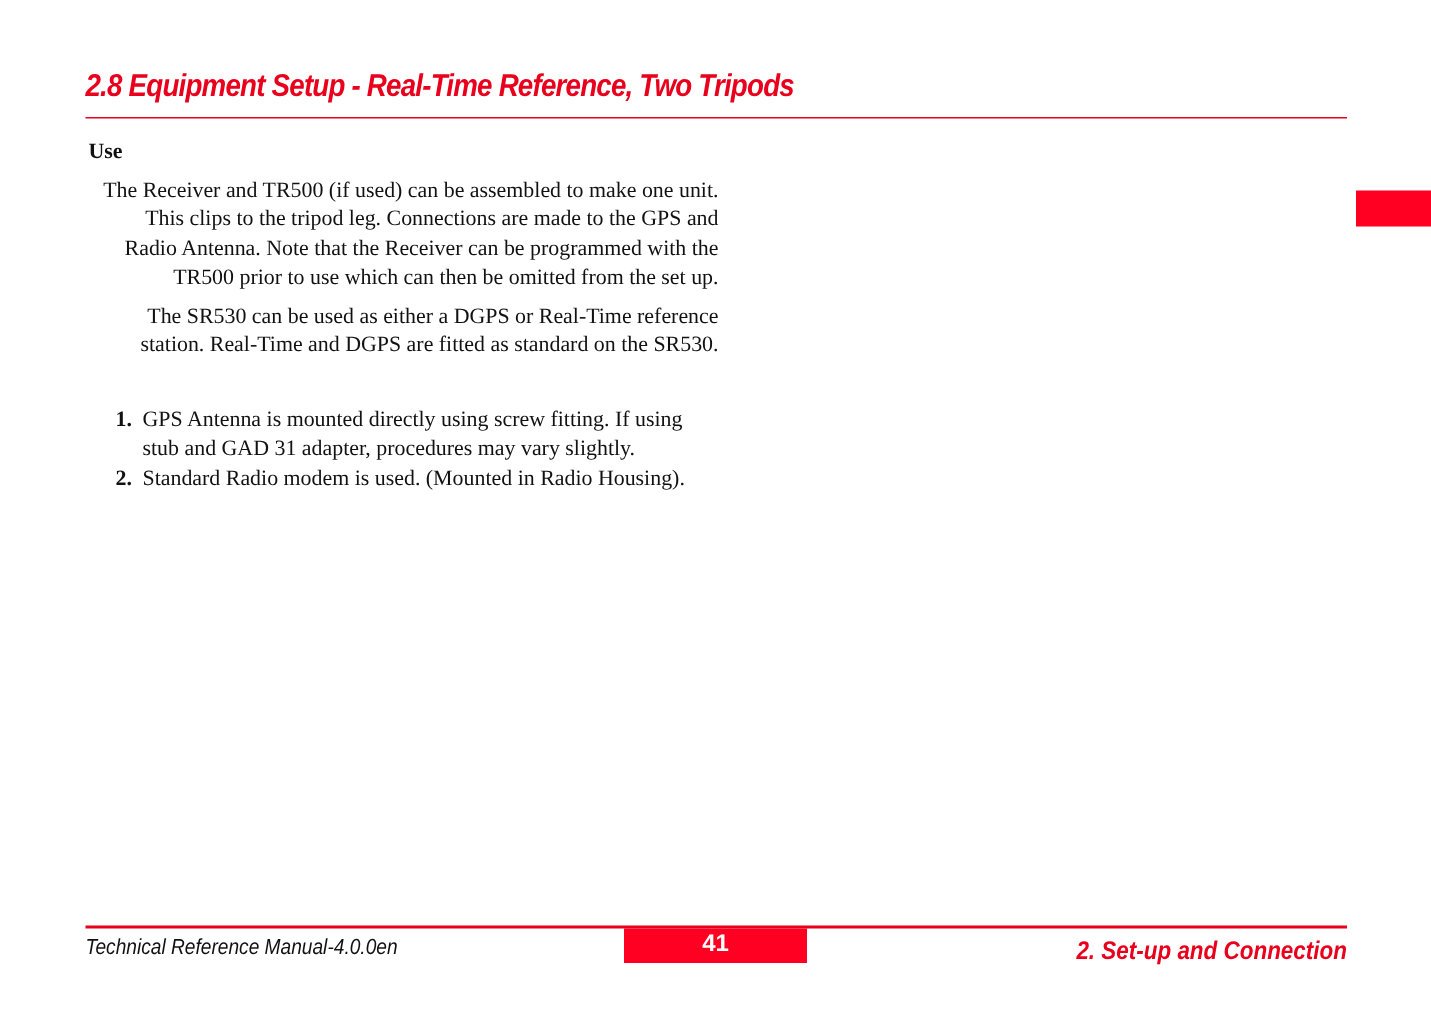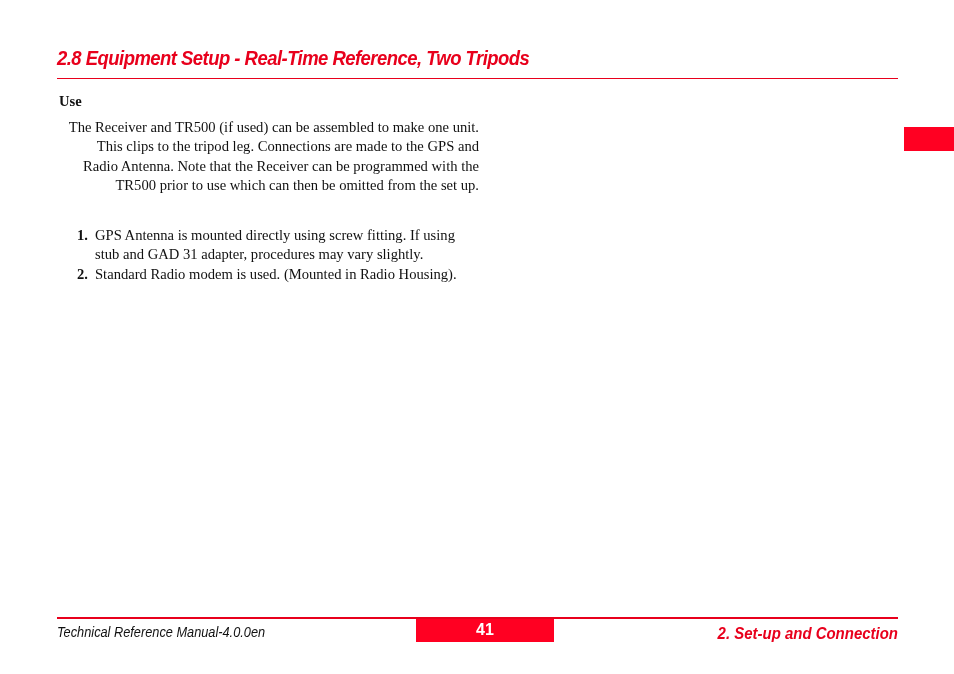--- a/index.html
+++ b/index.html
@@ -21,38 +21,39 @@
     .spacer { height: 24px; }
     ol.list { margin: 0; padding: 0; list-style: none; }
     ol.list li { position: relative; padding-left: 36px; }
     ol.list li .num { position: absolute; left: 18px; font-weight: bold; }
     .footer-rule { position: absolute; left: 57px; top: 617px; width: 841px; height: 2px; background: #e8001c; }
     .footer-left {
       position: absolute; left: 57px; top: 624px; font-style: italic; font-size: 14.5px; color: #111;
       transform: scaleX(0.88); transform-origin: left center; white-space: nowrap;
     }
     .page-box {
-      position: absolute; left: 416px; top: 619px; width: 138px; height: 23px; background: #ff0022;
+      position: absolute; left: 416px; top: 619px; width: 122px; height: 23px; background: #ff0022;
       color: #ffffff; font-weight: bold; font-size: 16px; text-align: center; line-height: 21px;
     }
     .footer-right {
       position: absolute; right: 56px; top: 624px; font-weight: bold; font-style: italic; font-size: 17px;
       color: #e8001c; transform: scaleX(0.88); transform-origin: right center; white-space: nowrap;
     }
   </style>
 </head>
 <body>
 
 <div class="title">2.8 Equipment Setup - Real-Time Reference, Two Tripods</div>
 <div class="title-rule"></div>
 <div class="tab-marker"></div>
 
 <div class="content">
   <div class="heading">Use</div>
   <p class="para">The Receiver and TR500 (if used) can be assembled to make one unit. This clips to the tripod leg. Connections are made to the GPS and Radio Antenna. Note that the Receiver can be programmed with the TR500 prior to use which can then be omitted from the set up.</p>
+  <p class="para">The SR530 can be used as either a DGPS or Real-Time reference station. Real-Time and DGPS are fitted as standard on the SR530.</p>
   <div class="spacer"></div>
   <ol class="list">
     <li>
       <span class="num">1.</span>
       <span>GPS Antenna is mounted directly using screw fitting. If using stub and GAD 31 adapter, procedures may vary slightly.</span>
     </li>
     <li>
       <span class="num">2.</span>
       <span>Standard Radio modem is used. (Mounted in Radio Housing).</span>
     </li>

